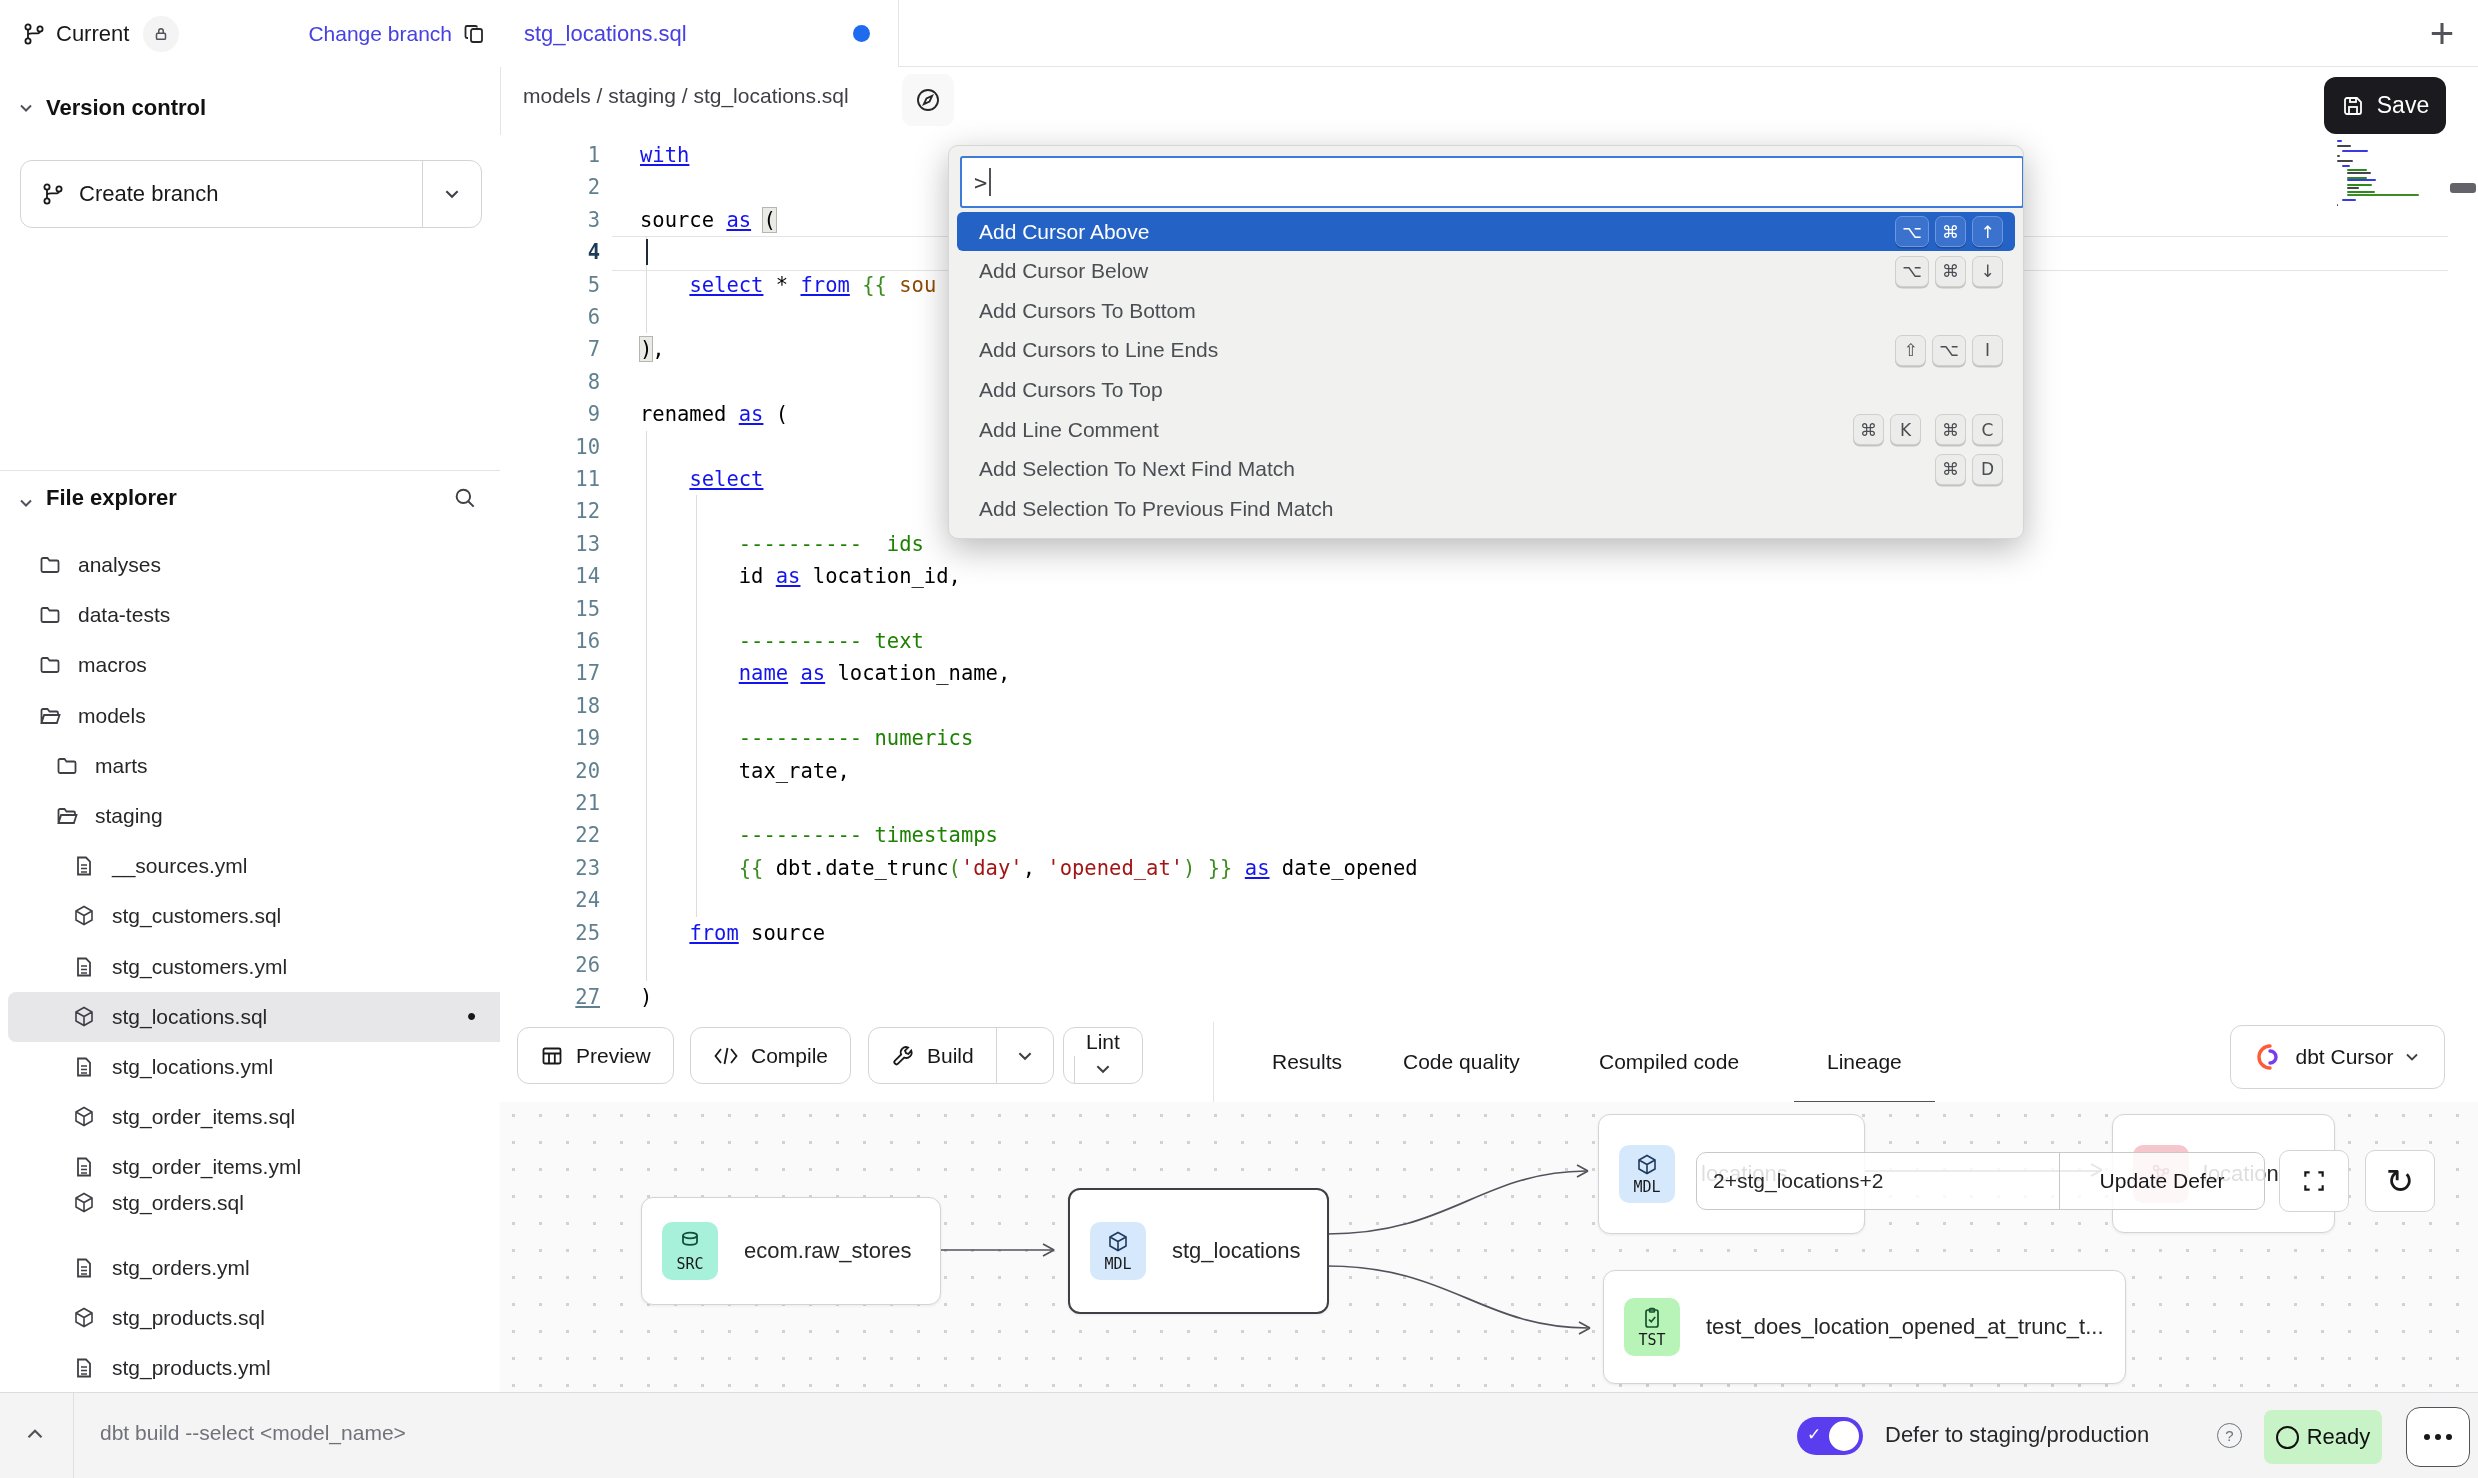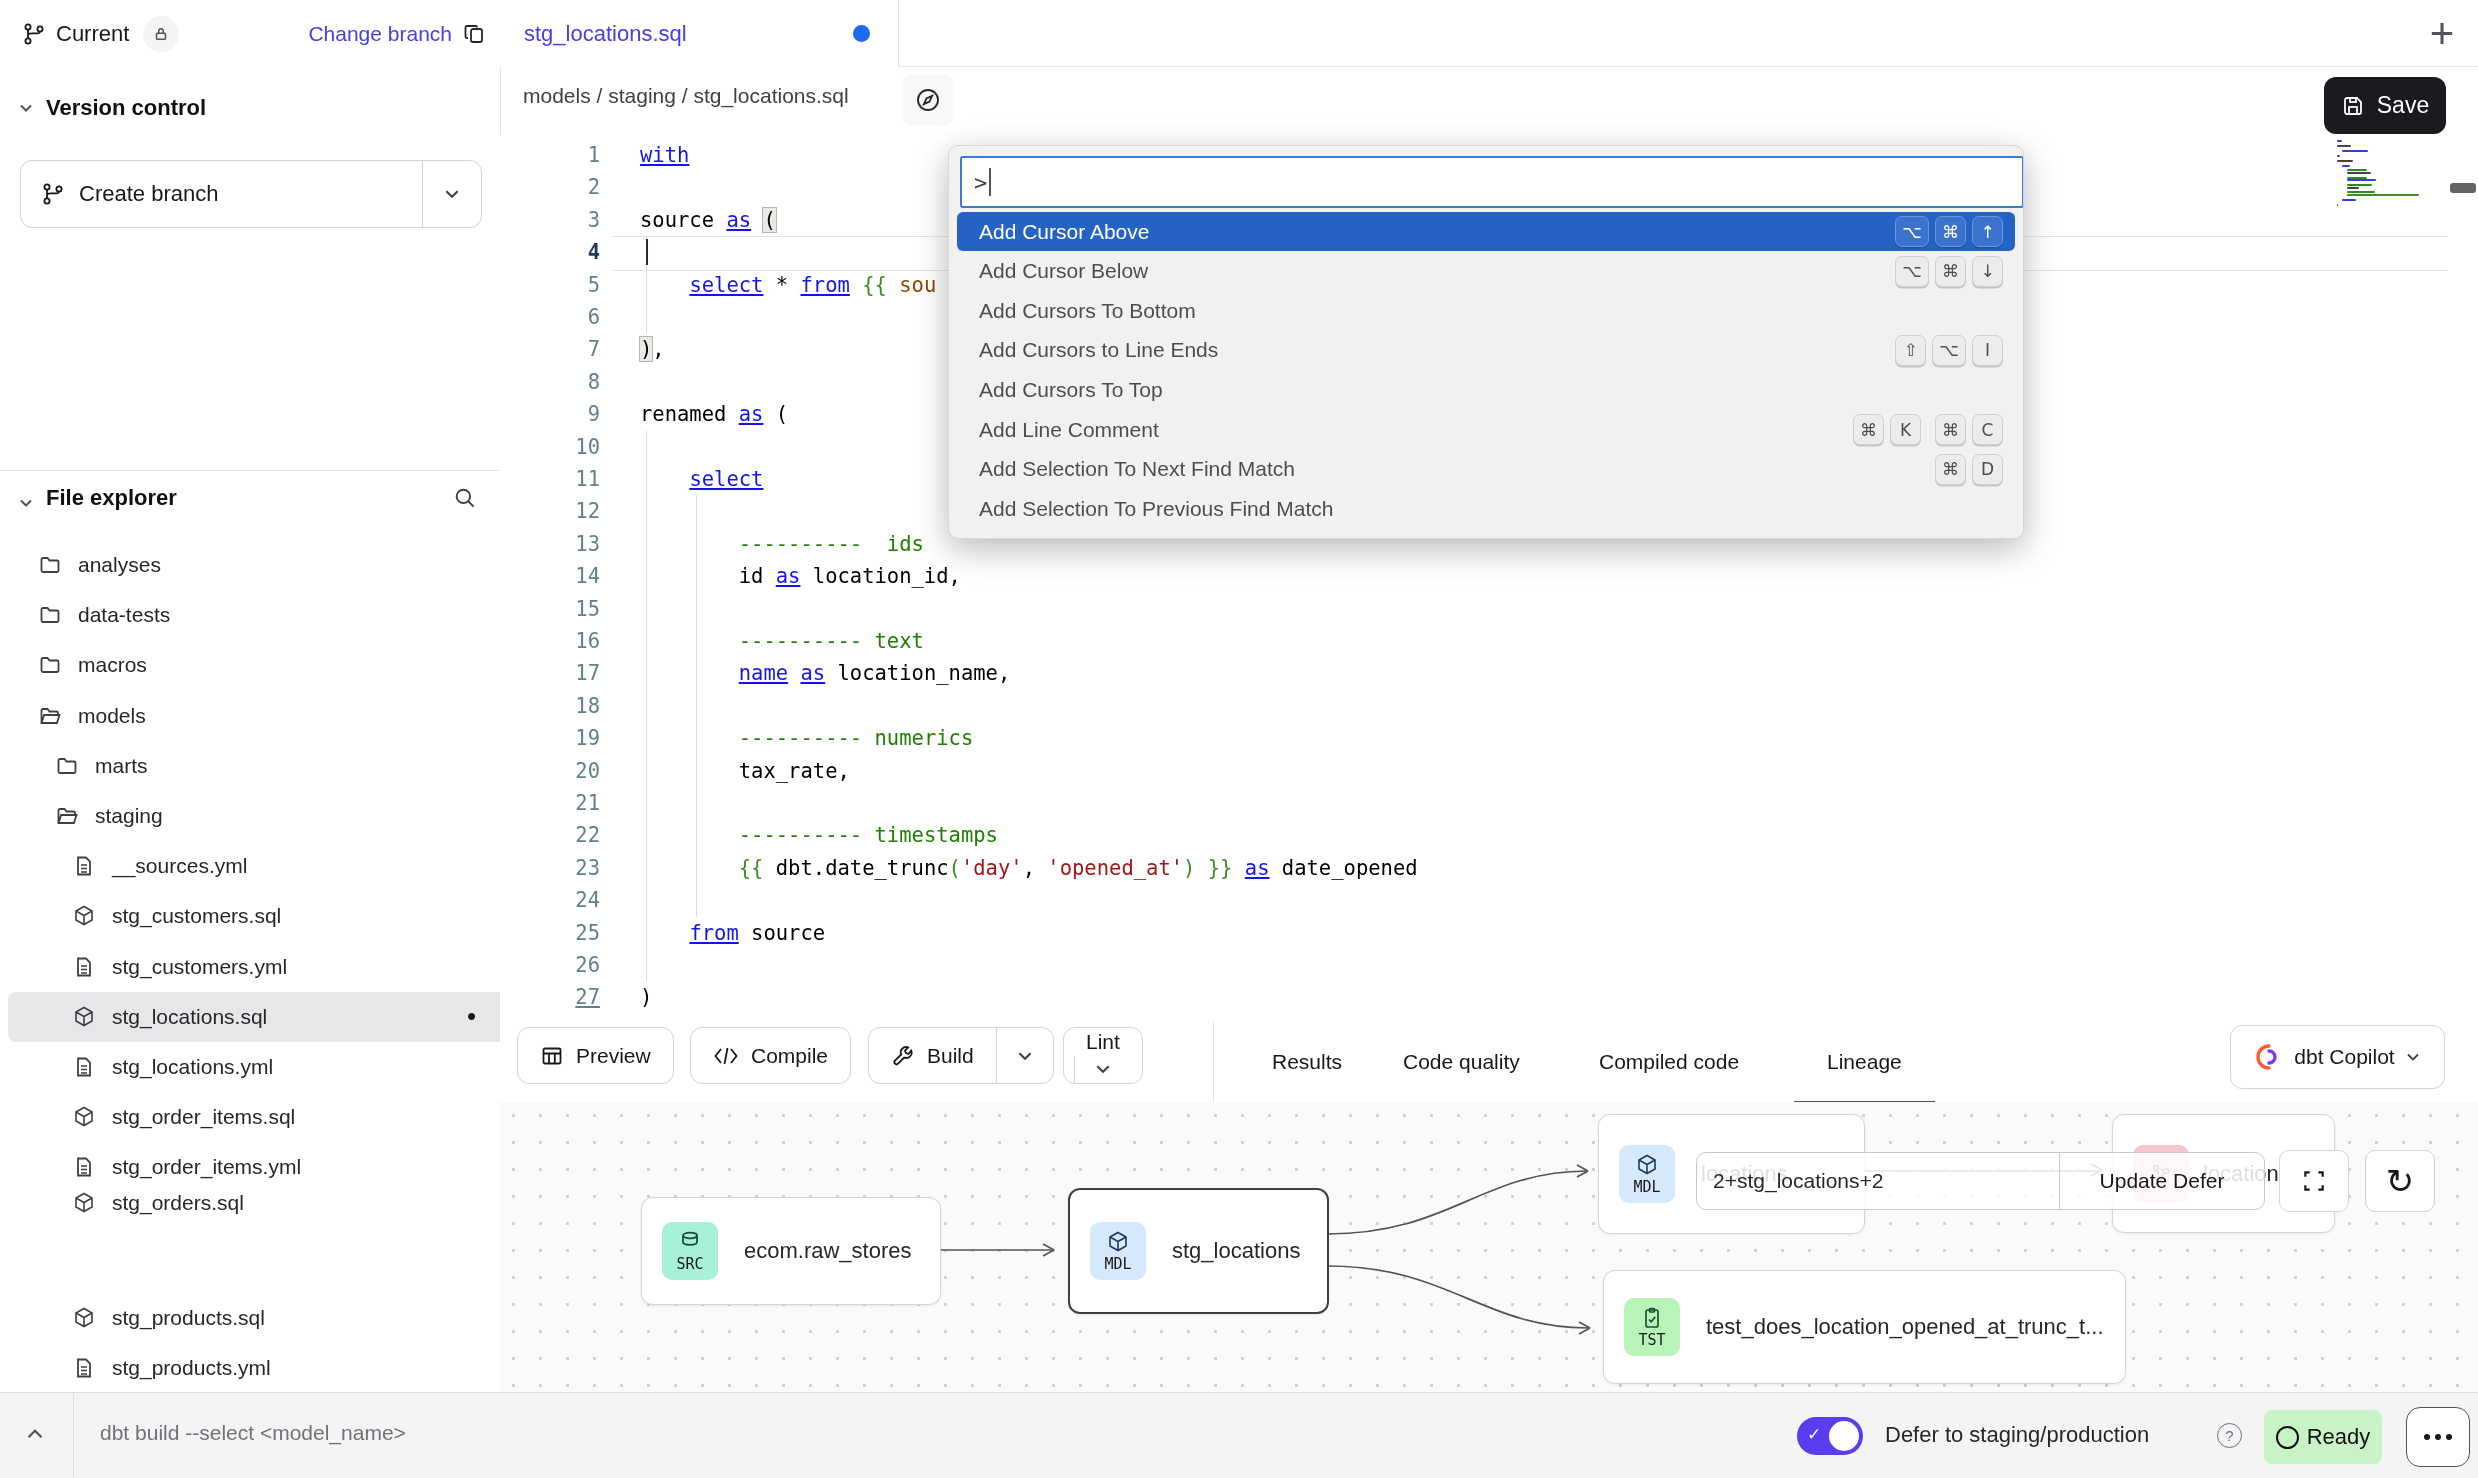--- a/index.html
+++ b/index.html
@@ -315,20 +315,29 @@
           </span>
           <span>stg_order_items.yml</span>
         </div>
         <div class="file-row" style="top: 638px; padding-left: 64px;">
           <span class="ficon">
             <svg width="24" height="24" viewBox="0 0 24 24" fill="none" stroke="#3f3f46" stroke-width="1.6">
               <path d="M12 2.5 L20 7 V16 L12 20.5 L4 16 V7 Z M12 11.5 L20 7 M12 11.5 L4 7 M12 11.5 V20.5"></path>
             </svg>
           </span>
           <span>stg_orders.sql</span>
+        </div>
+        <div class="file-row" style="top: 702.8px; padding-left: 64px;">
+          <span class="ficon">
+            <svg width="24" height="24" viewBox="0 0 24 24" fill="none" stroke="#3f3f46" stroke-width="1.8">
+              <path d="M6 3.5 h8 l4 4 V20.5 h-12 Z"></path>
+              <path d="M9 11 h6 M9 14.5 h6 M9 18 h6" stroke-width="1.4"></path>
+            </svg>
+          </span>
+          <span>stg_orders.yml</span>
         </div>
         <div class="file-row" style="top: 753px; padding-left: 64px;">
           <span class="ficon">
             <svg width="24" height="24" viewBox="0 0 24 24" fill="none" stroke="#3f3f46" stroke-width="1.6">
               <path d="M12 2.5 L20 7 V16 L12 20.5 L4 16 V7 Z M12 11.5 L20 7 M12 11.5 L4 7 M12 11.5 V20.5"></path>
             </svg>
           </span>
           <span>stg_products.sql</span>
         </div>
         <div class="file-row" style="top: 803.2px; padding-left: 64px;">
@@ -582,21 +591,21 @@
     <div class="res-tab active-underline" style="left:1294px;padding:0 33px;">
         <span>Lineage</span>
       </div>
     <div class="copilot">
       <span>
         <svg width="30" height="30" viewBox="0 0 30 30" fill="none" stroke-width="3.4" stroke-linecap="round">
           <path d="M15 4 a11 11 0 1 0 0 22" stroke="#ff5c35"></path>
           <path d="M15 9 a6 6 0 1 1 0 12" stroke="#7c3aed"></path>
         </svg>
         </span>
-      <span>dbt Copilot</span>
+      <span>dbt Cursor</span>
       <svg width="16" height="16" viewBox="0 0 16 16" fill="none" stroke="#3f3f46" stroke-width="1.8">
           <path d="M3 5.5 L8 10.5 L13 5.5"></path>
         </svg>
     </div>
   </div>
 
   <div class="abs lineage">
     <svg id="edges" width="1978" height="290">
       <g stroke="#52525b" stroke-width="1.7" fill="none">
         <path d="M439 148 H552"></path>

